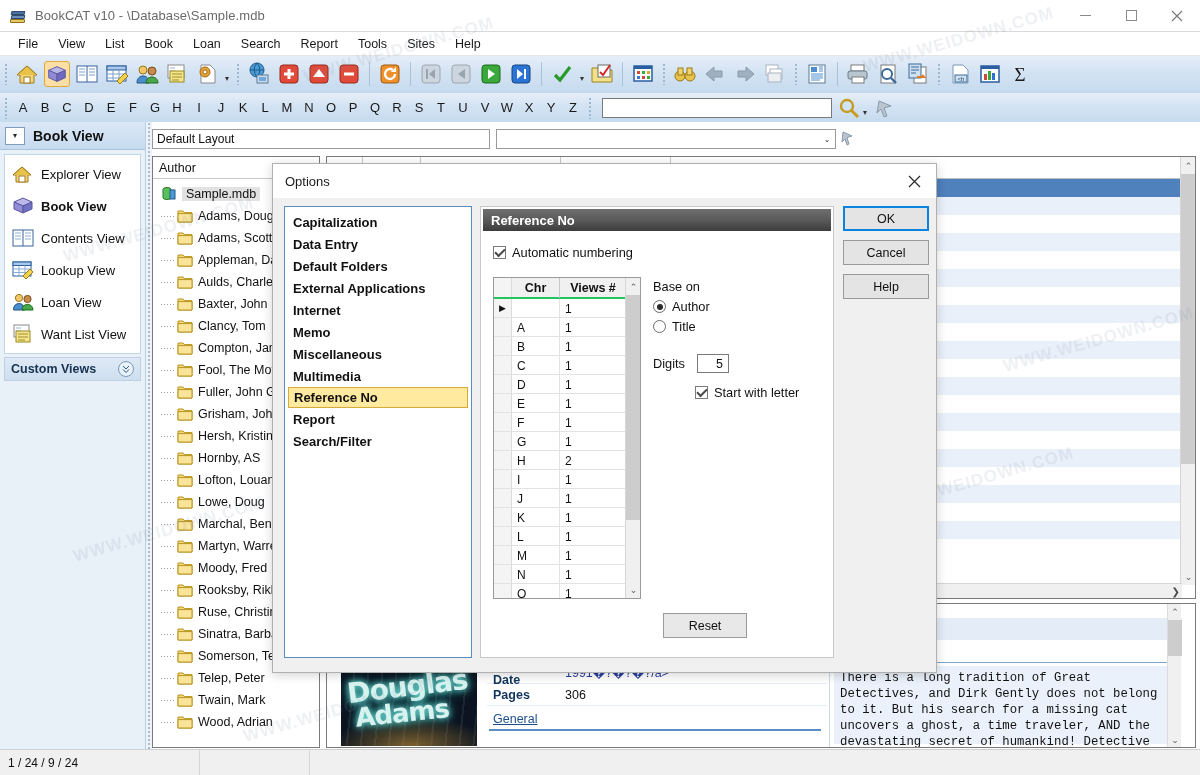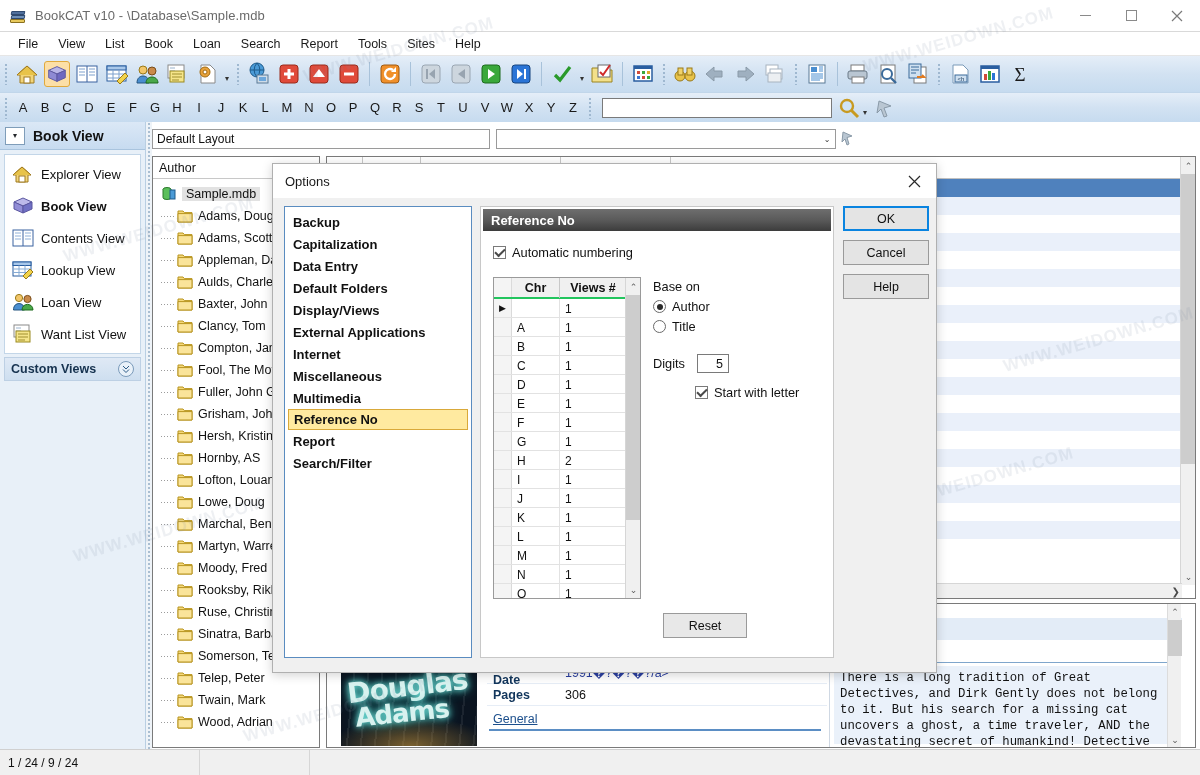--- a/index.html
+++ b/index.html
@@ -1128,27 +1128,26 @@
       <div class="dlg-close">
         <svg width="13" height="13" viewBox="0 0 13 13">
             <path d="M1 1 L12 12 M12 1 L1 12" stroke="#2a2a2a" stroke-width="1.2" fill="none"></path>
           </svg>
       </div>
     </div>
 
     <div class="dlg-body">
 
       <div class="catlist" id="dlg-cats">
-          <div class="cat">Backup</div>
           <div class="cat">Capitalization</div>
           <div class="cat">Data Entry</div>
           <div class="cat">Default Folders</div>
-          <div class="cat">Display/Views</div>
           <div class="cat">External Applications</div>
           <div class="cat">Internet</div>
+          <div class="cat">Memo</div>
           <div class="cat">Miscellaneous</div>
           <div class="cat">Multimedia</div>
           <div class="cat sel">Reference No</div>
           <div class="cat">Report</div>
           <div class="cat">Search/Filter</div>
         </div>
 
       <div class="panel">
         <div class="panel-hdr">Reference No</div>
 

